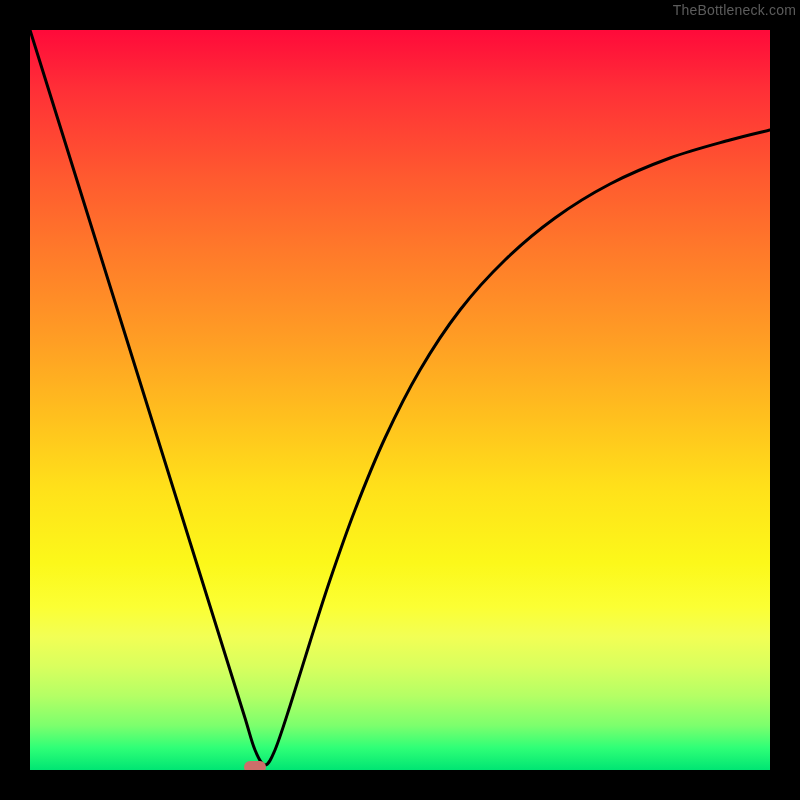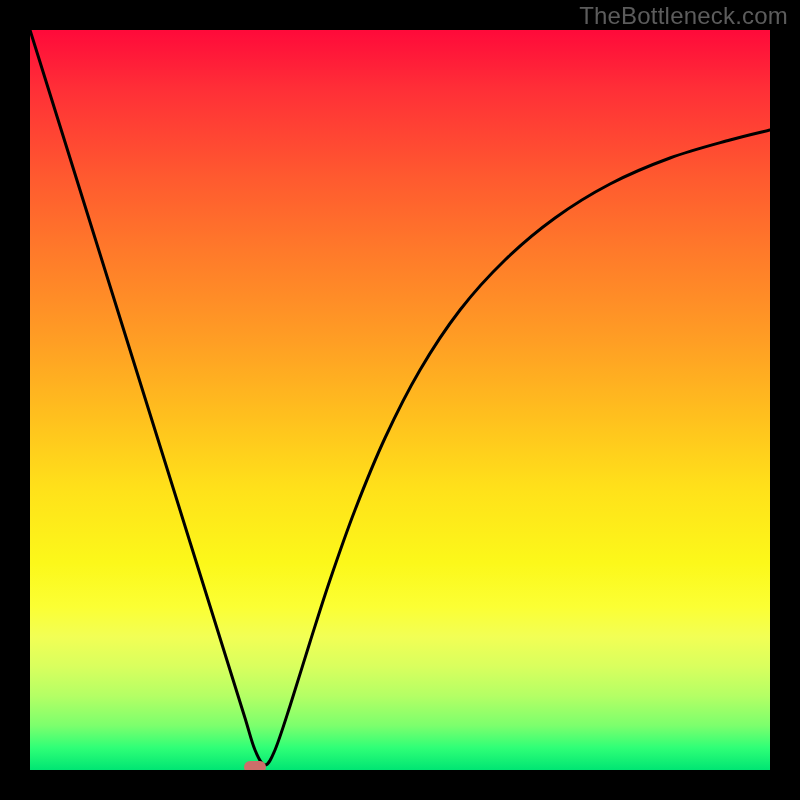--- a/index.html
+++ b/index.html
@@ -57,23 +57,23 @@
     position: absolute;
     width: 22px;
     height: 12px;
     border-radius: 6px;
     background: #cc6e6a;
     transform: translate(-50%, -50%);
   }
   .watermark {
     position: absolute;
     top: 2px;
-    right: 12px;
+    right: 4px;
     color: #5c5c5c;
-    font-size: 24px;
+    font-size: 14px;
     font-weight: 400;
     letter-spacing: 0.2px;
   }
 </style>
 </head>
 <body>
 
 <div class="frame">
 
   <div class="watermark">TheBottleneck.com</div>

